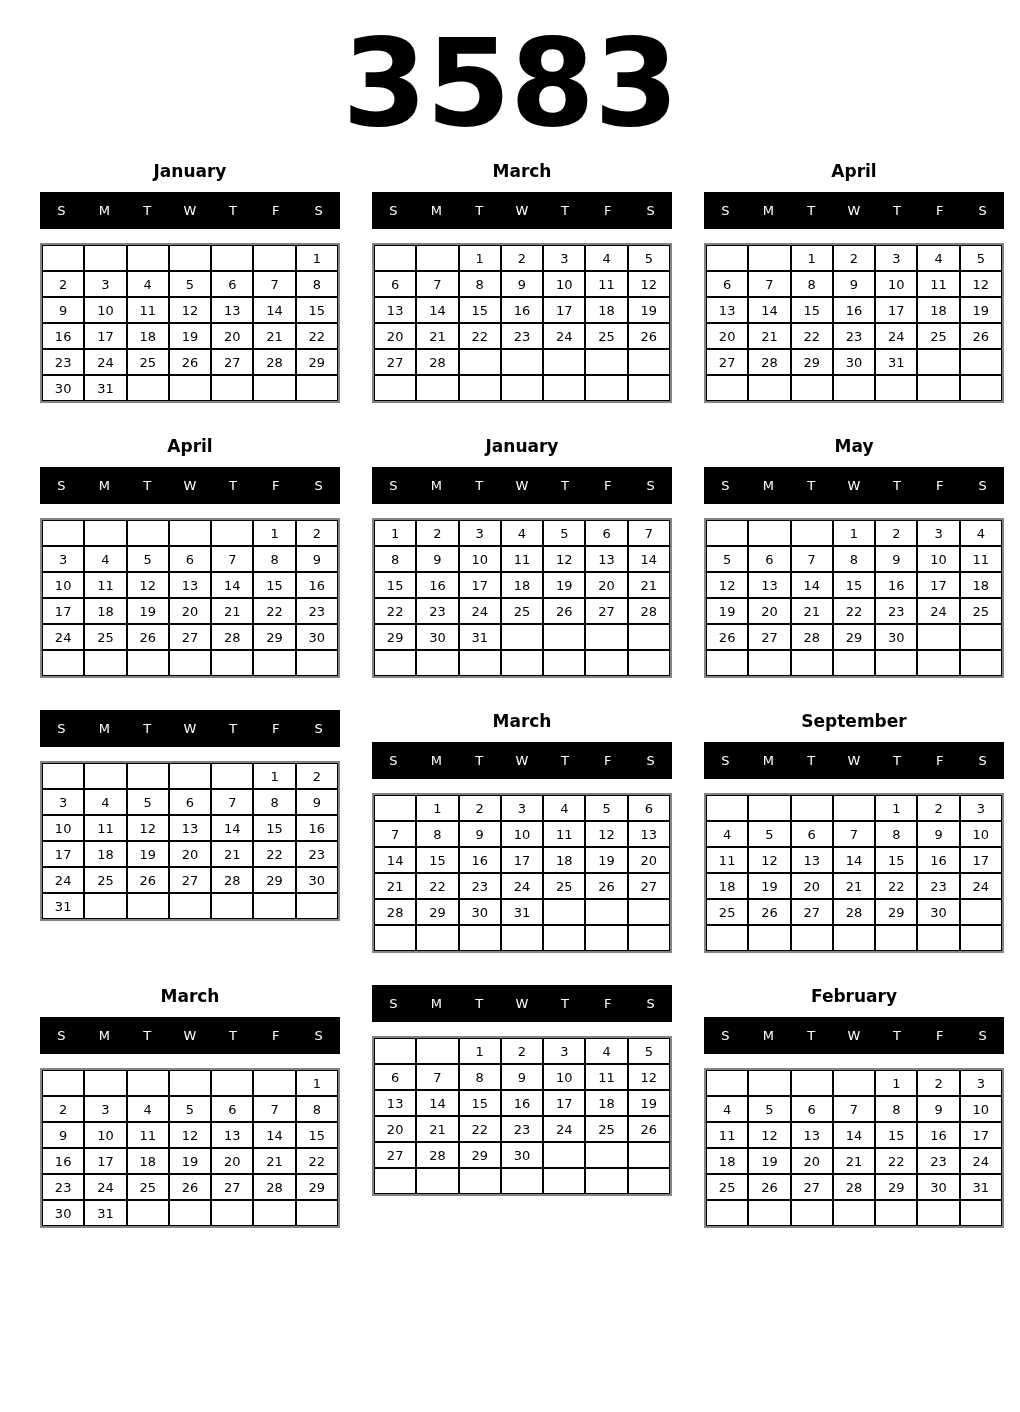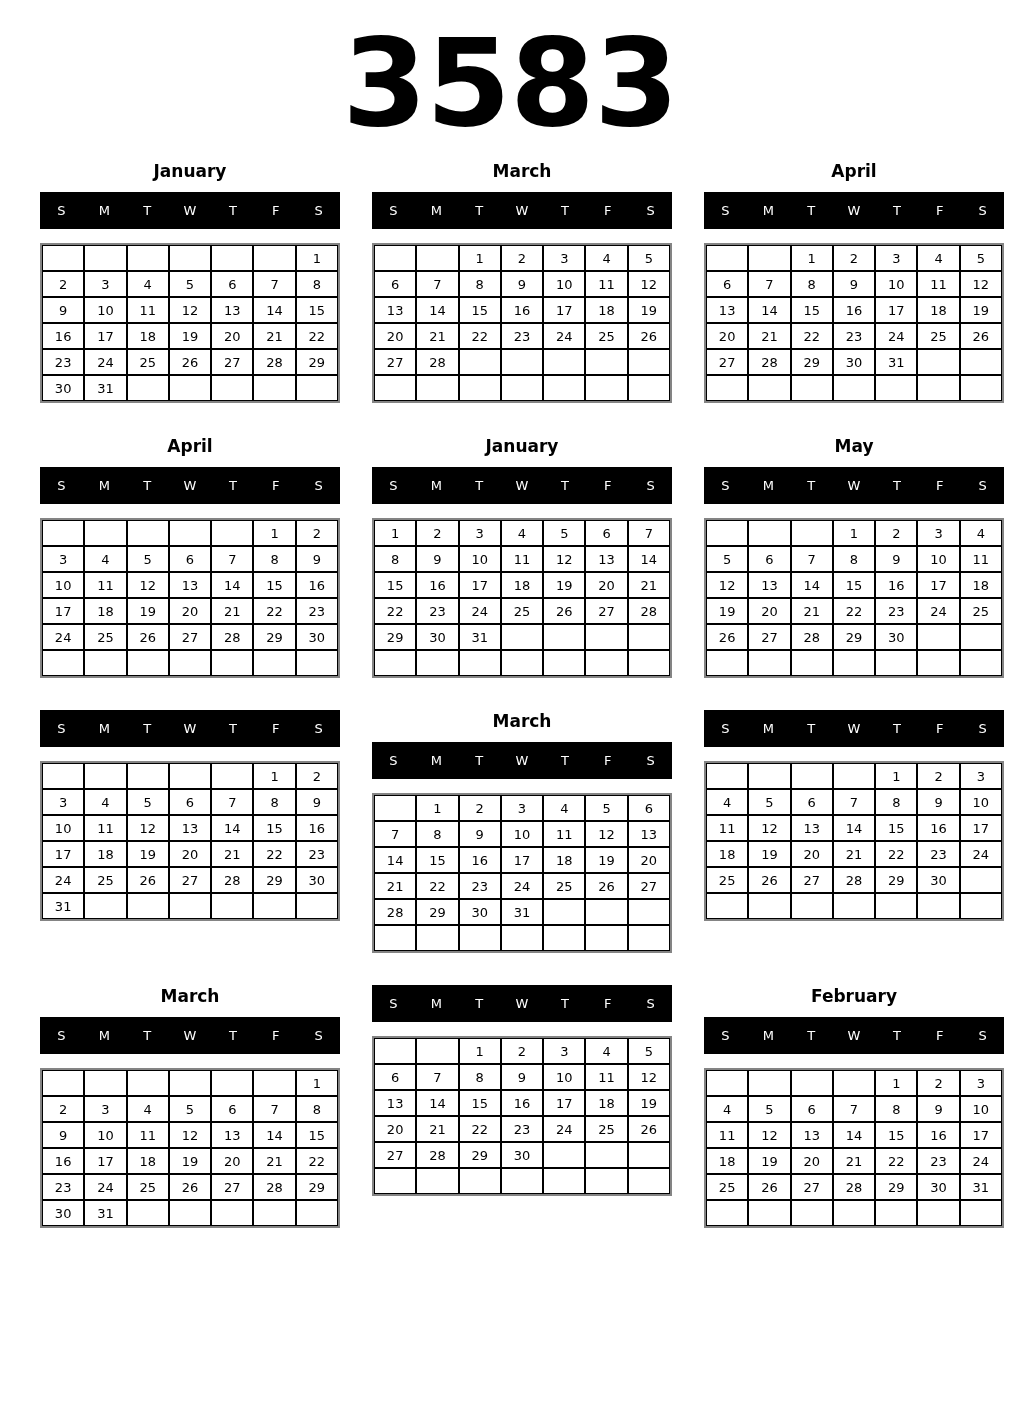--- a/index.html
+++ b/index.html
@@ -650,20 +650,21 @@
               <td></td>
               <td></td>
               <td></td>
               <td></td>
             </tr>
           </tbody>
         </table>
   </div>
 
   <div class="month">
+    <div class="month-title">September</div>
     <div class="weekday-row">
           <span class="weekday-cell">S</span>
           <span class="weekday-cell">M</span>
           <span class="weekday-cell">T</span>
           <span class="weekday-cell">W</span>
           <span class="weekday-cell">T</span>
           <span class="weekday-cell">F</span>
           <span class="weekday-cell">S</span>
         </div>
     <table class="daygrid">

